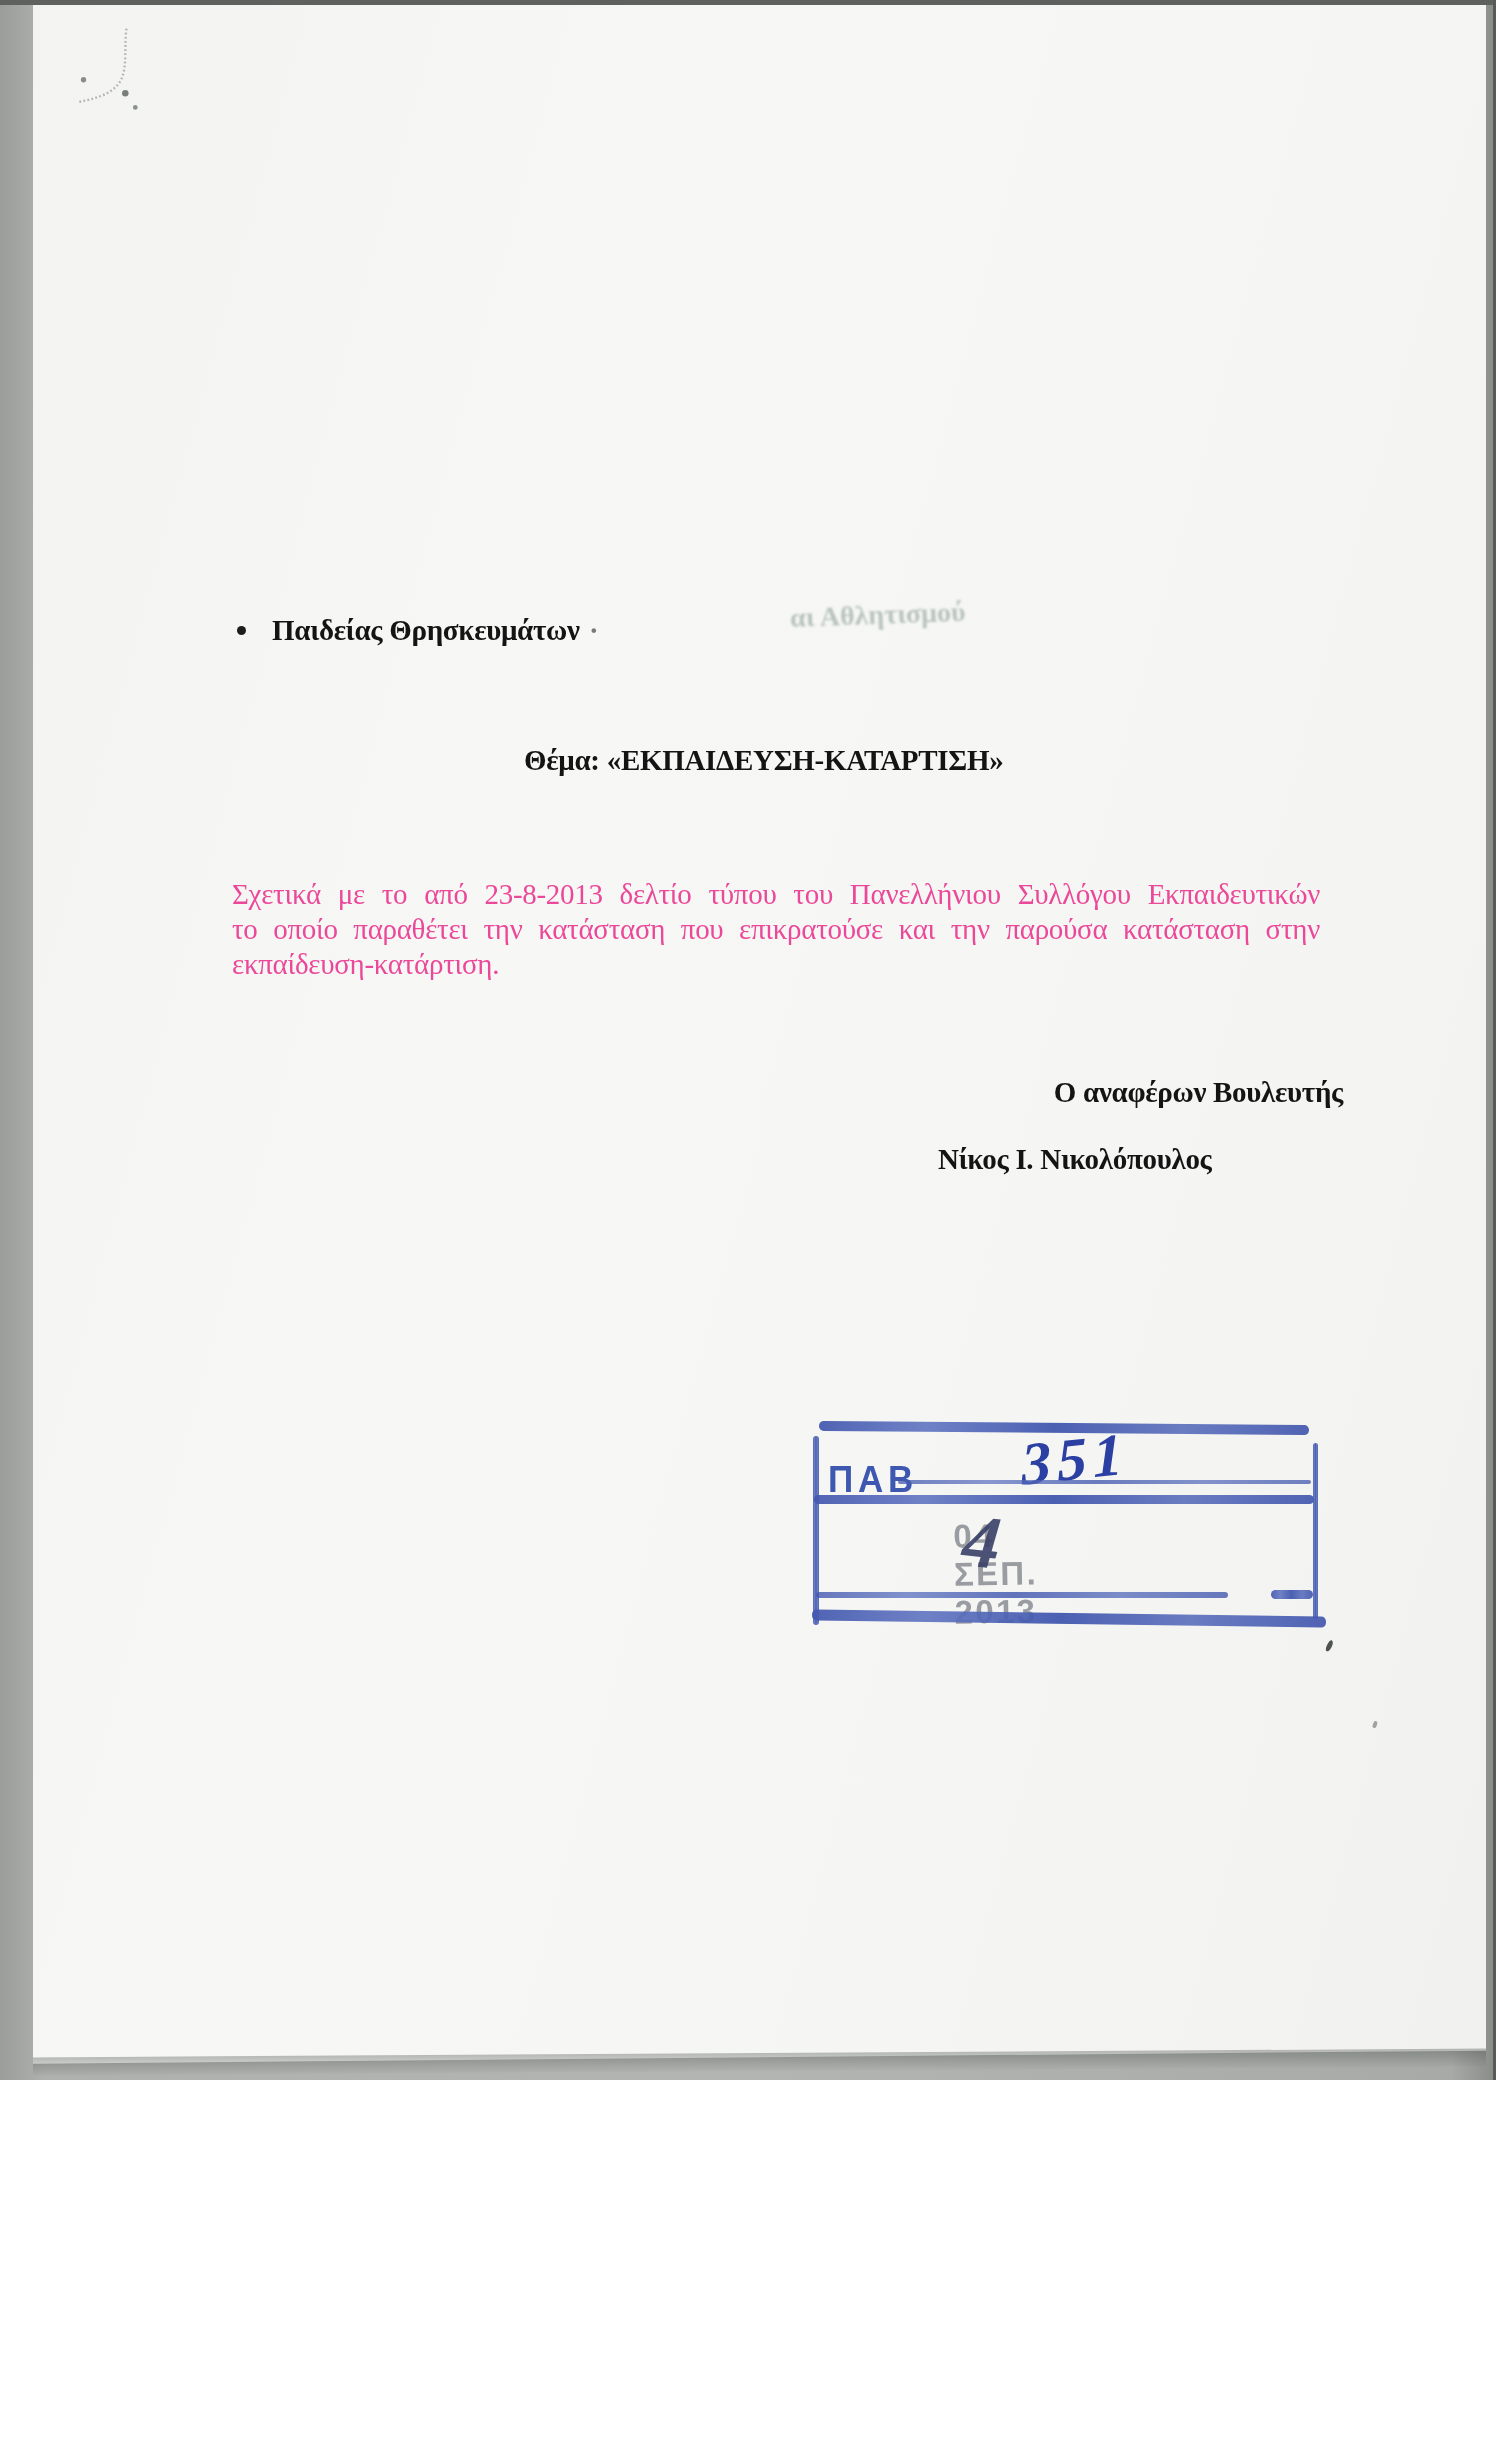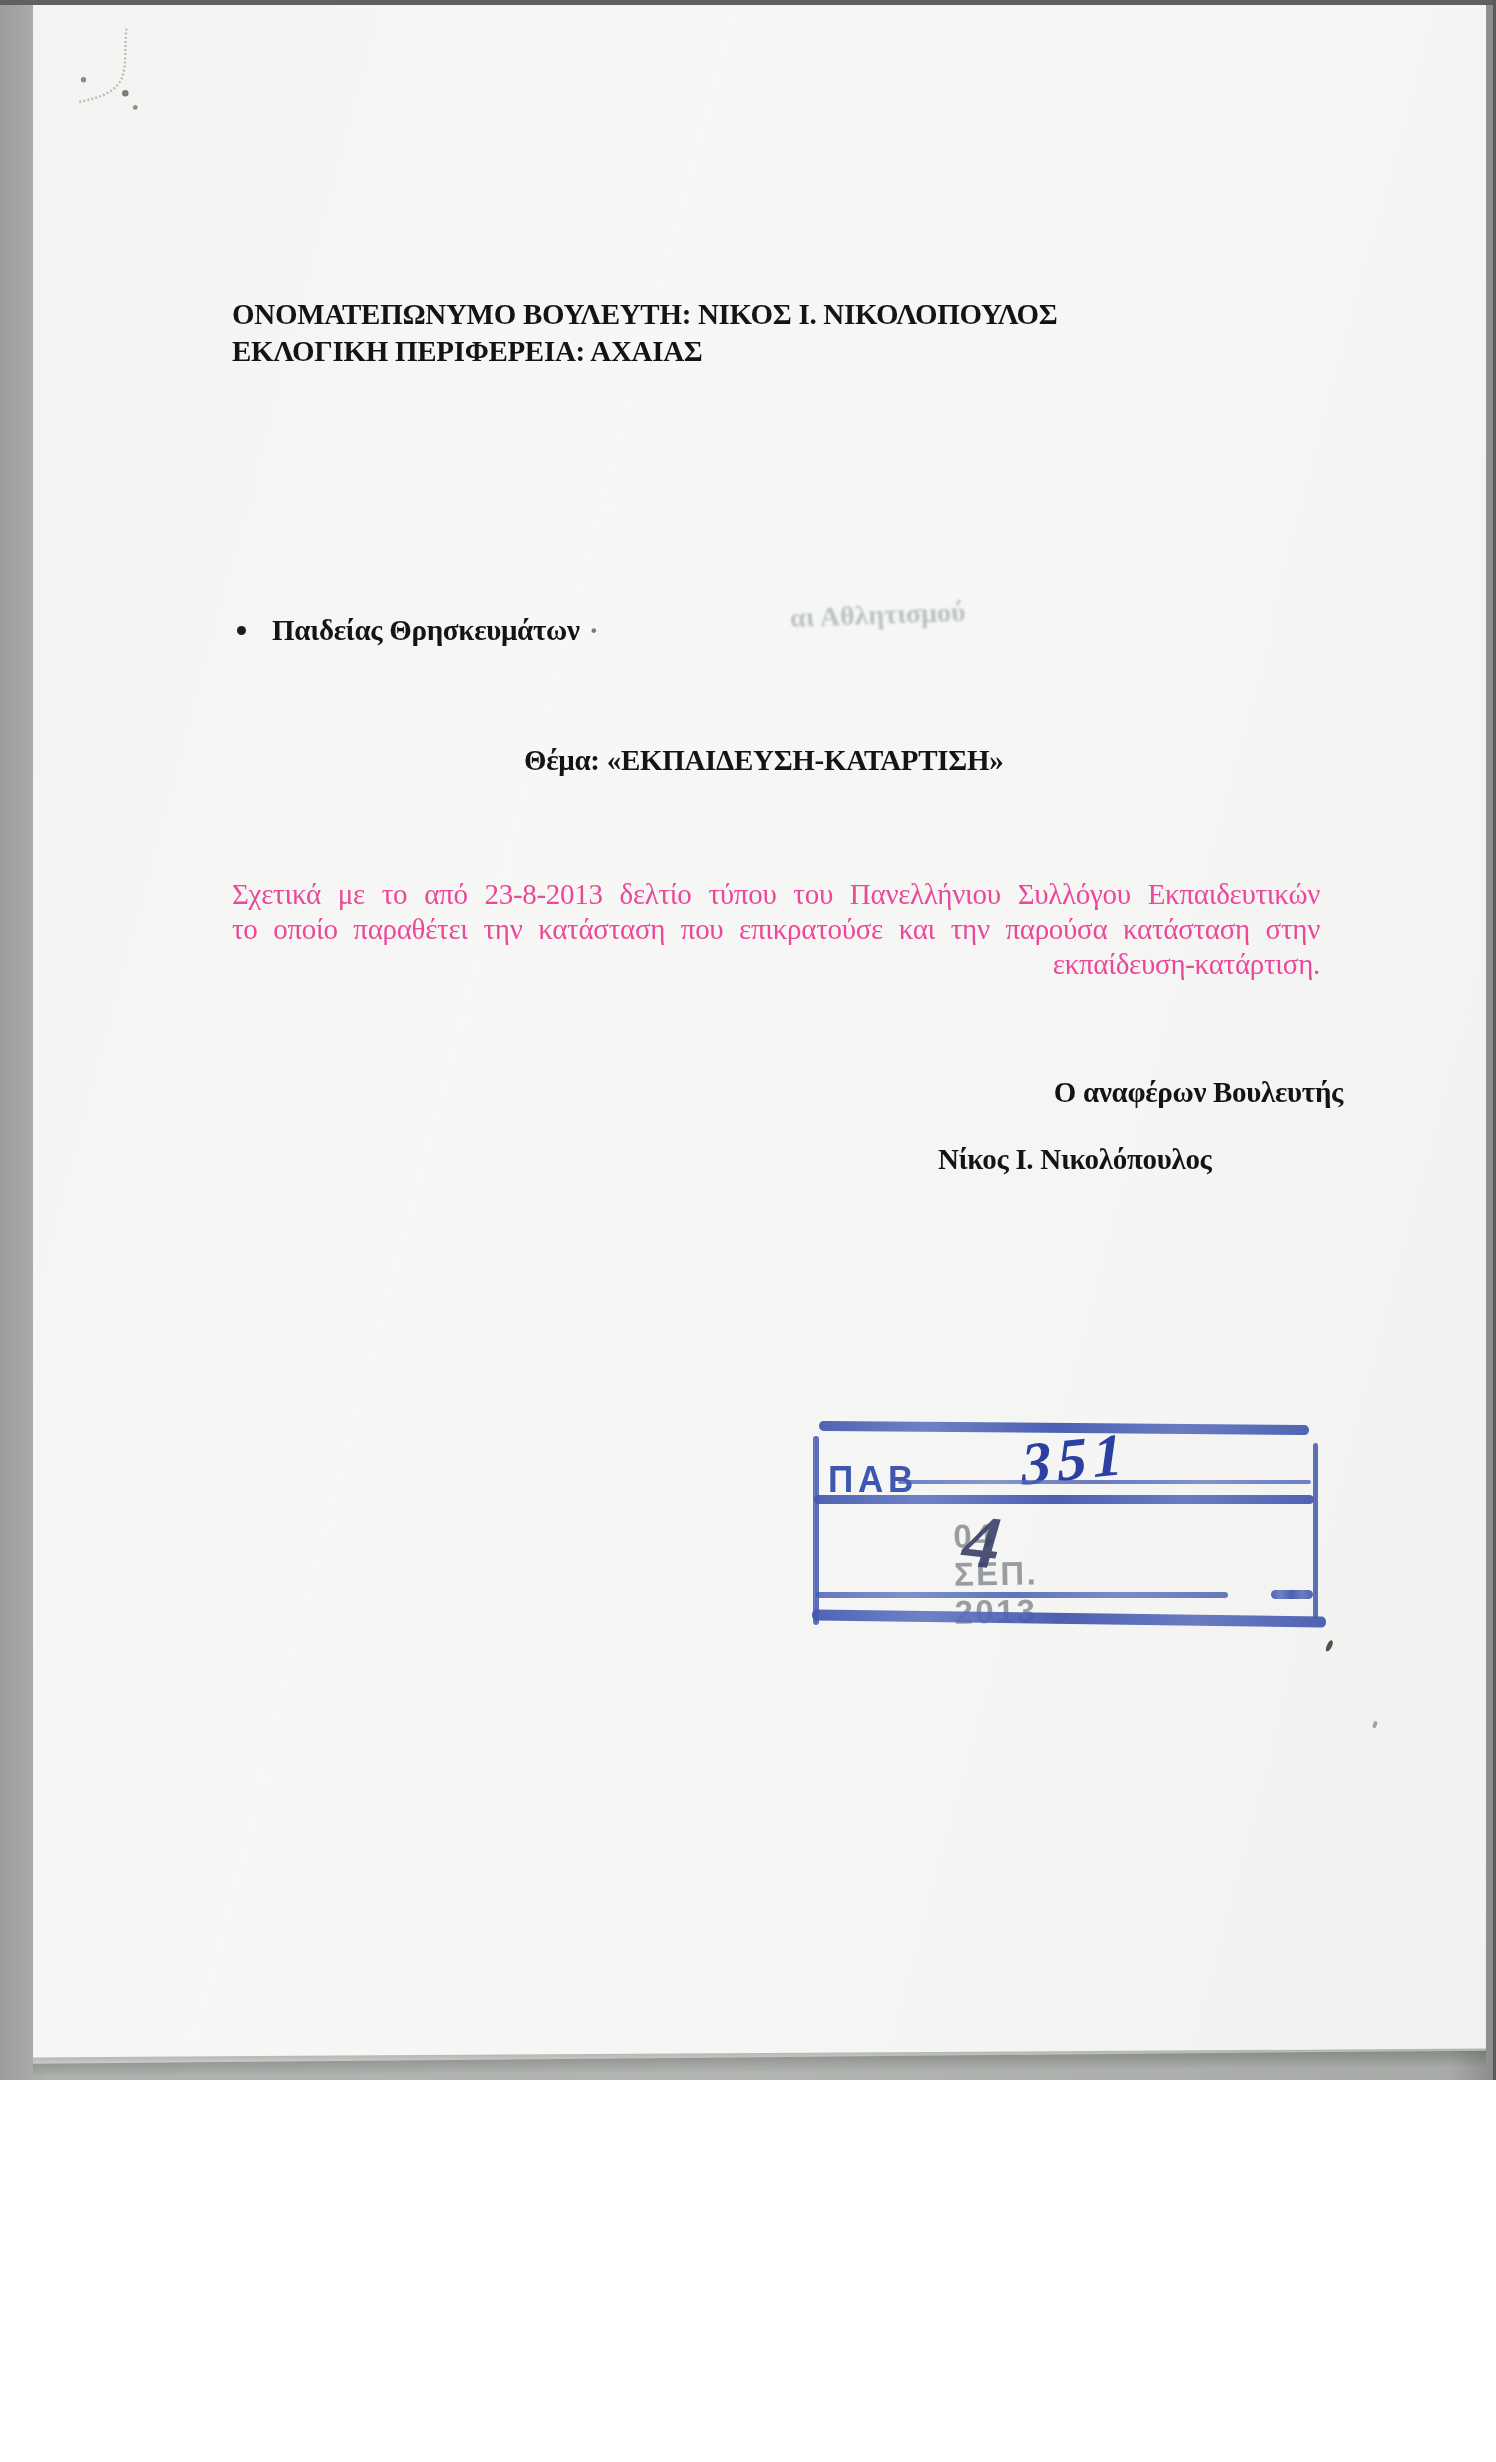--- a/index.html
+++ b/index.html
@@ -23,21 +23,21 @@
   .header-block{left:232px;top:296px;line-height:37px;}
   .report-block{left:232px;top:503px;line-height:35px;}
   .bullet-row{left:232px;top:613px;display:flex;align-items:flex-start;}
   .bullet-dot{width:9.4px;height:9.4px;border-radius:50%;background:#1c1c1c;margin:13px 26px 0 4.7px;flex:0 0 auto;}
   .bullet-remnant{opacity:0.55;margin-left:9.4px;}
   .erased{position:absolute;left:790px;top:599px;font-size:28px;font-weight:bold;
           color:#90a09b;opacity:0.6;filter:blur(0.8px);transform:rotate(-2deg);white-space:nowrap;}
   .subject{left:514px;top:743px;margin-left:10px;}
   .body-par{left:232px;top:877px;width:1088px;}
   .body-par .jline{text-align:justify;text-align-last:justify;}
-  .body-par .lline{text-align:right;}
+  .body-par .lline{text-align:left;}
   .sig-role{left:938px;top:1075px;width:405px;text-align:right;}
   .sig-name{left:938px;top:1142px;width:405px;text-align:left;}
   
   .stamp{position:absolute;left:0;top:0;}
   .ink-line{position:absolute;border-radius:4.7px;opacity:0.92;
             background:linear-gradient(90deg,#4257ae,#6377c2 22%,#3c53ac 48%,#5d71bd 74%,#4257ae);}
   .stamp-label{position:absolute;left:828px;top:1459px;font-family:"Liberation Sans",sans-serif;
                font-weight:bold;font-size:35px;letter-spacing:4.7px;color:#3550ae;opacity:0.95;
                transform:scaleY(1.05);}
   .stamp-number{position:absolute;left:1021px;top:1425px;font-size:60px;font-style:italic;
@@ -61,24 +61,20 @@
   <div class="paper-shadow"></div>
   <div class="scan-right-edge"></div>
 
   <svg style="position:absolute;left:47px;top:17.6px;" width="106" height="100" viewBox="0 0 180 170">
     <path d="M135,18 C131,48 136,78 128,100 C119,124 92,136 52,143" fill="none" stroke="#a0a6a0" stroke-width="4" stroke-dasharray="3 4" opacity="0.8"></path>
     <circle cx="62" cy="105" r="4.5" fill="#868c86"></circle>
     <circle cx="133" cy="128" r="5.5" fill="#787e78"></circle>
     <circle cx="150" cy="152" r="4" fill="#8a908a"></circle>
   </svg>
 
-  <div class="doc-text bold header-block">
-    <div>ΟΝΟΜΑΤΕΠΩΝΥΜΟ ΒΟΥΛΕΥΤΗ: ΝΙΚΟΣ Ι. ΝΙΚΟΛΟΠΟΥΛΟΣ</div>
-    <div>ΕΚΛΟΓΙΚΗ ΠΕΡΙΦΕΡΕΙΑ: ΑΧΑΙΑΣ</div>
-  </div>
 
 
   <div class="doc-text bold bullet-row">
     <span class="bullet-dot"></span>
     <span>Παιδείας Θρησκευμάτων</span>
     <span class="bullet-remnant">·</span>
   </div>
   <div class="erased">αι Αθλητισμού</div>
 
   <div class="doc-text bold subject">Θέμα: «ΕΚΠΑΙΔΕΥΣΗ-ΚΑΤΑΡΤΙΣΗ»</div>

